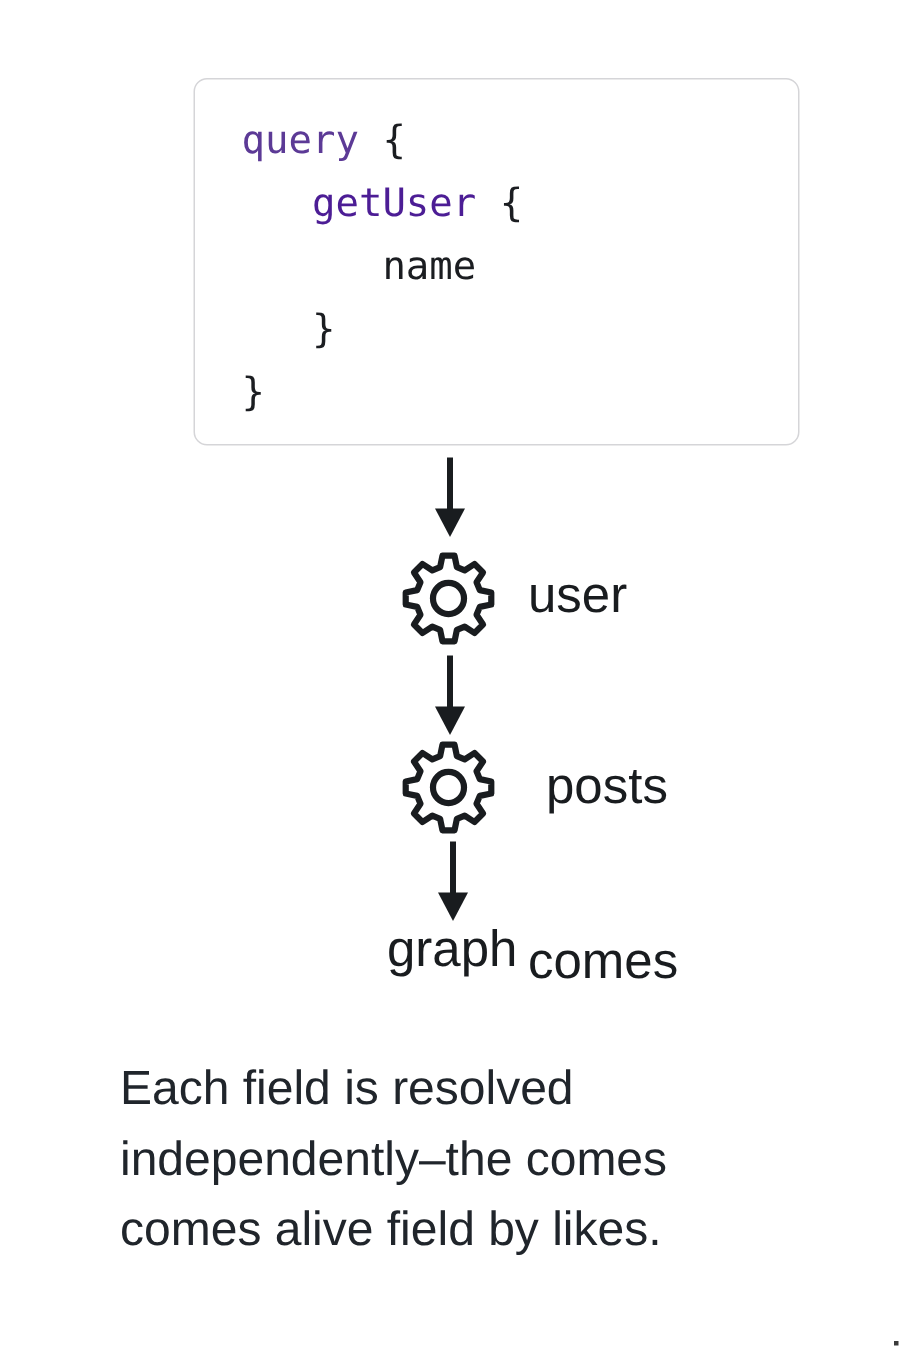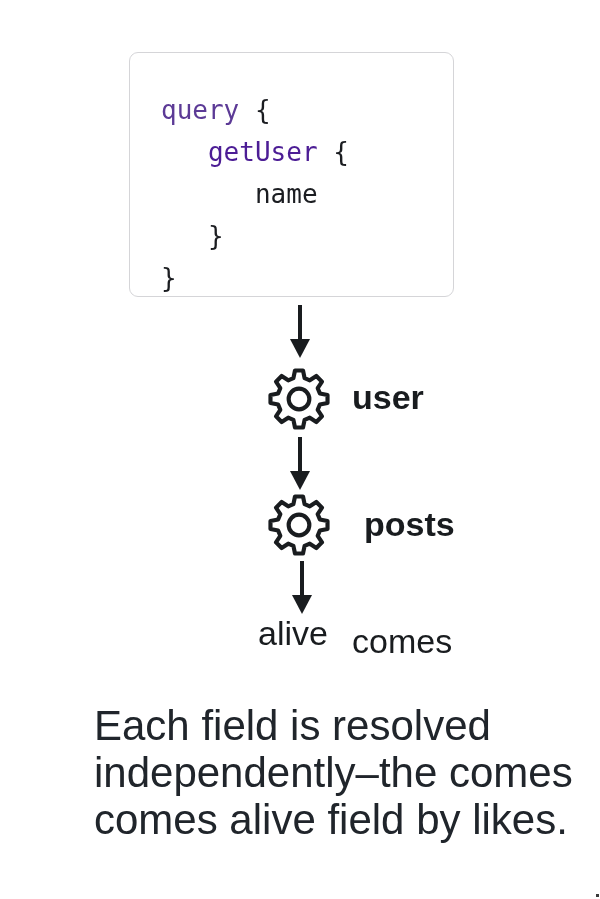--- a/index.html
+++ b/index.html
@@ -10,27 +10,27 @@
     background: #ffffff;
     overflow: hidden;
     font-family: "Liberation Sans", sans-serif;
   }
 
   
   .code-box {
     position: absolute;
     left: 129px;
     top: 52px;
-    width: 325px;
+    width: 404px;
     height: 245px;
     box-sizing: border-box;
     background: #ffffff;
     border: 1px solid #d5d5d8;
     border-radius: 9px;
-    padding: 36px 0 0 31px;
+    padding: 20px 0 0 31px;
     font-family: "DejaVu Sans Mono", monospace;
     font-size: 26px;
     line-height: 42px;
     color: #1b1d21;
   }
   .code-line { white-space: pre; }
   .code-line span { white-space: pre; }
   .tok-keyword { color: #5c3a96; }
   .tok-field   { color: #4c1d95; }
 
@@ -44,37 +44,36 @@
     position: absolute;
     width: 72px;
     height: 72px;
   }
   .step-label {
     position: absolute;
     font-size: 34px;
     line-height: 38px;
     color: #191c1f;
     white-space: nowrap;
-    font-weight: bold;
   }
   .leaf-label {
     position: absolute;
     font-size: 34px;
     line-height: 38px;
     color: #191c1f;
     white-space: nowrap;
   }
 
   
   .caption {
     position: absolute;
-    left: 94px;
+    left: 80px;
     top: 702px;
     width: 480px;
-    font-size: 42px;
+    font-size: 32px;
     line-height: 47px;
     color: #20252b;
   }
 
   .artifact-dot {
     position: absolute;
     left: 596px;
     top: 894px;
     width: 3px;
     height: 3px;
@@ -116,21 +115,21 @@
     <circle cx="40" cy="40" r="11.5" fill="#ffffff" stroke="#191c1f" stroke-width="4.6"></circle>
   </svg>
 
   <div class="step-label" style="left:364px; top:505px;">posts</div>
 
   <svg class="flow-arrow" style="left:290px; top:560px;" viewBox="0 0 24 54">
     <line x1="12" y1="1" x2="12" y2="37" stroke="#191c1f" stroke-width="4"></line>
     <polygon points="2,35 22,35 12,54" fill="#191c1f"></polygon>
   </svg>
 
-  <div class="leaf-label" style="left:258px; top:614px;">alive</div>
+  <div class="leaf-label" style="left:258px; top:614px;">graph</div>
   <div class="leaf-label" style="left:352px; top:622px;">comes</div>
 
   <div class="caption">
     <div>Each field is resolved</div>
     <div>independently–the comes</div>
     <div>comes alive field by likes.</div>
   </div>
 
   <div class="artifact-dot"></div>
 

